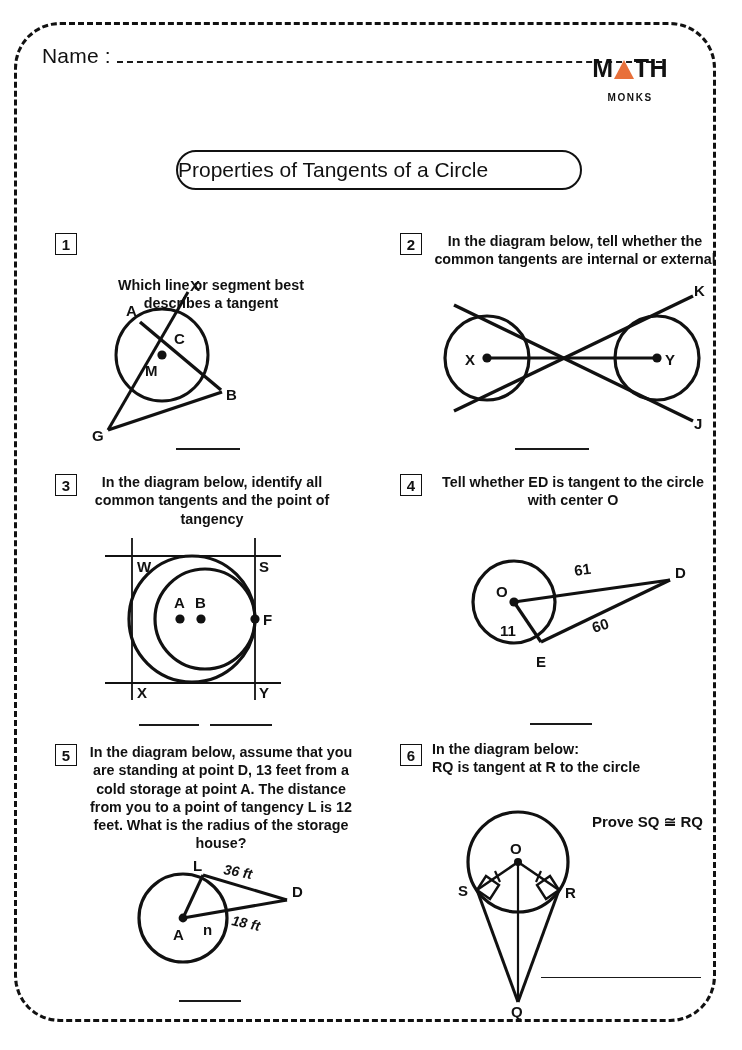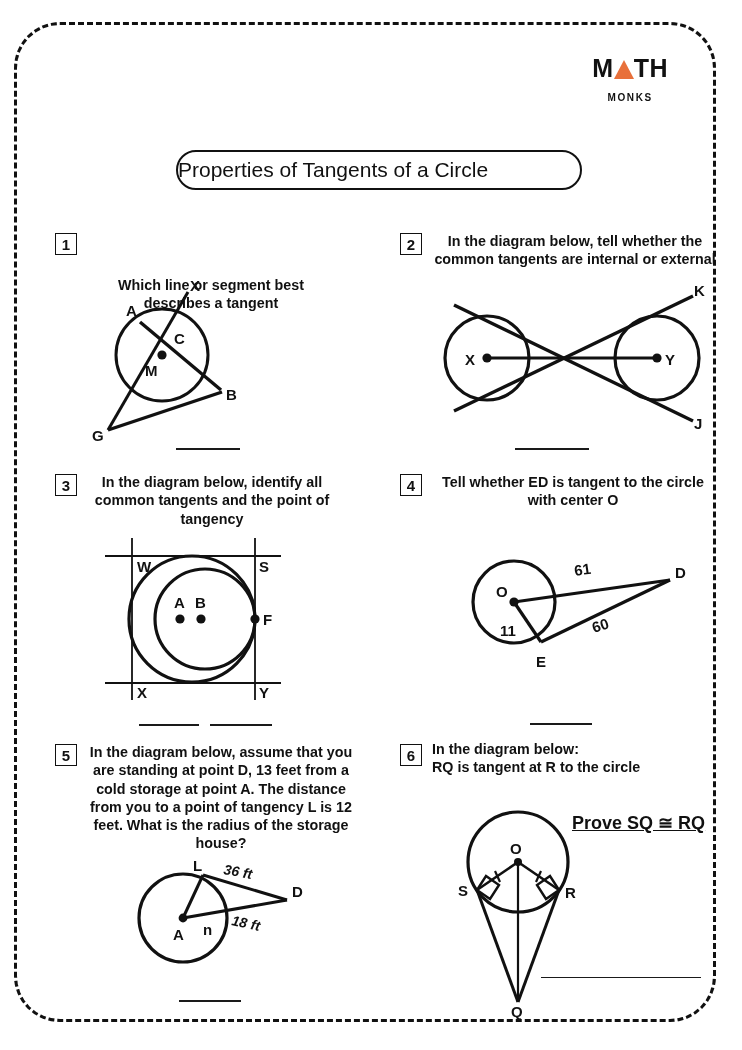--- a/index.html
+++ b/index.html
@@ -48,20 +48,24 @@
   .ansline.thin{border-bottom-width:1.4px;}
   svg{position:absolute;overflow:visible;}
   text{font-family:"Liberation Sans", sans-serif;font-weight:600;fill:#111;}
 </style>
 </head>
 <body>
 
 <div class="page-border"></div>
 
 <div class="hdr">
+  <div class="hdr-row">
+    <span class="hdr-label">Name :</span>
+    <span class="dashline"></span>
+  </div>
   <div class="logo">
     <div class="logo-top">
       <span>M</span>
       <span class="tri"></span>
       <span>TH</span>
     </div>
     <div class="logo-bot">MONKS</div>
   </div>
 </div>
 
@@ -169,21 +173,21 @@
   </svg>
   <div class="ansline" style="left:179px;top:1000px;width:62px;"></div>
 </div>
 
 <div class="prob">
   <div class="num-box" style="left:400px;top:744px;">6</div>
   <div class="qtext left" style="left:432px;top:740px;width:286px;">
     <div>In the diagram below:</div>
     <div>RQ is tangent at R to the circle</div>
   </div>
-  <div class="qtext left" style="left:572px;top:812px;width:150px;font-size:18px;font-weight:600;text-decoration:underline;">Prove SQ ≅ RQ</div>
+  <div class="qtext left" style="left:592px;top:812px;width:150px;font-size:15px;font-weight:600;">Prove SQ ≅ RQ</div>
   <svg style="left:455px;top:812px;" width="145" height="205" viewBox="0 0 145 205">
     <circle cx="63" cy="50" r="50" fill="none" stroke="#111" stroke-width="3.2"></circle>
     <line x1="22" y1="78" x2="63" y2="190" stroke="#111" stroke-width="3"></line>
     <line x1="104" y1="78" x2="63" y2="190" stroke="#111" stroke-width="3"></line>
     <line x1="63" y1="50" x2="22" y2="78" stroke="#111" stroke-width="2.6"></line>
     <line x1="63" y1="50" x2="104" y2="78" stroke="#111" stroke-width="2.6"></line>
     <line x1="63" y1="50" x2="63" y2="190" stroke="#111" stroke-width="2.2"></line>
     <path d="M 22 78 L 31 64 L 44 73 L 35 87 Z" fill="none" stroke="#111" stroke-width="2.4"></path>
     <path d="M 104 78 L 95 64 L 82 73 L 91 87 Z" fill="none" stroke="#111" stroke-width="2.4"></path>
     <line x1="40" y1="59" x2="45" y2="70" stroke="#111" stroke-width="2.2"></line>

